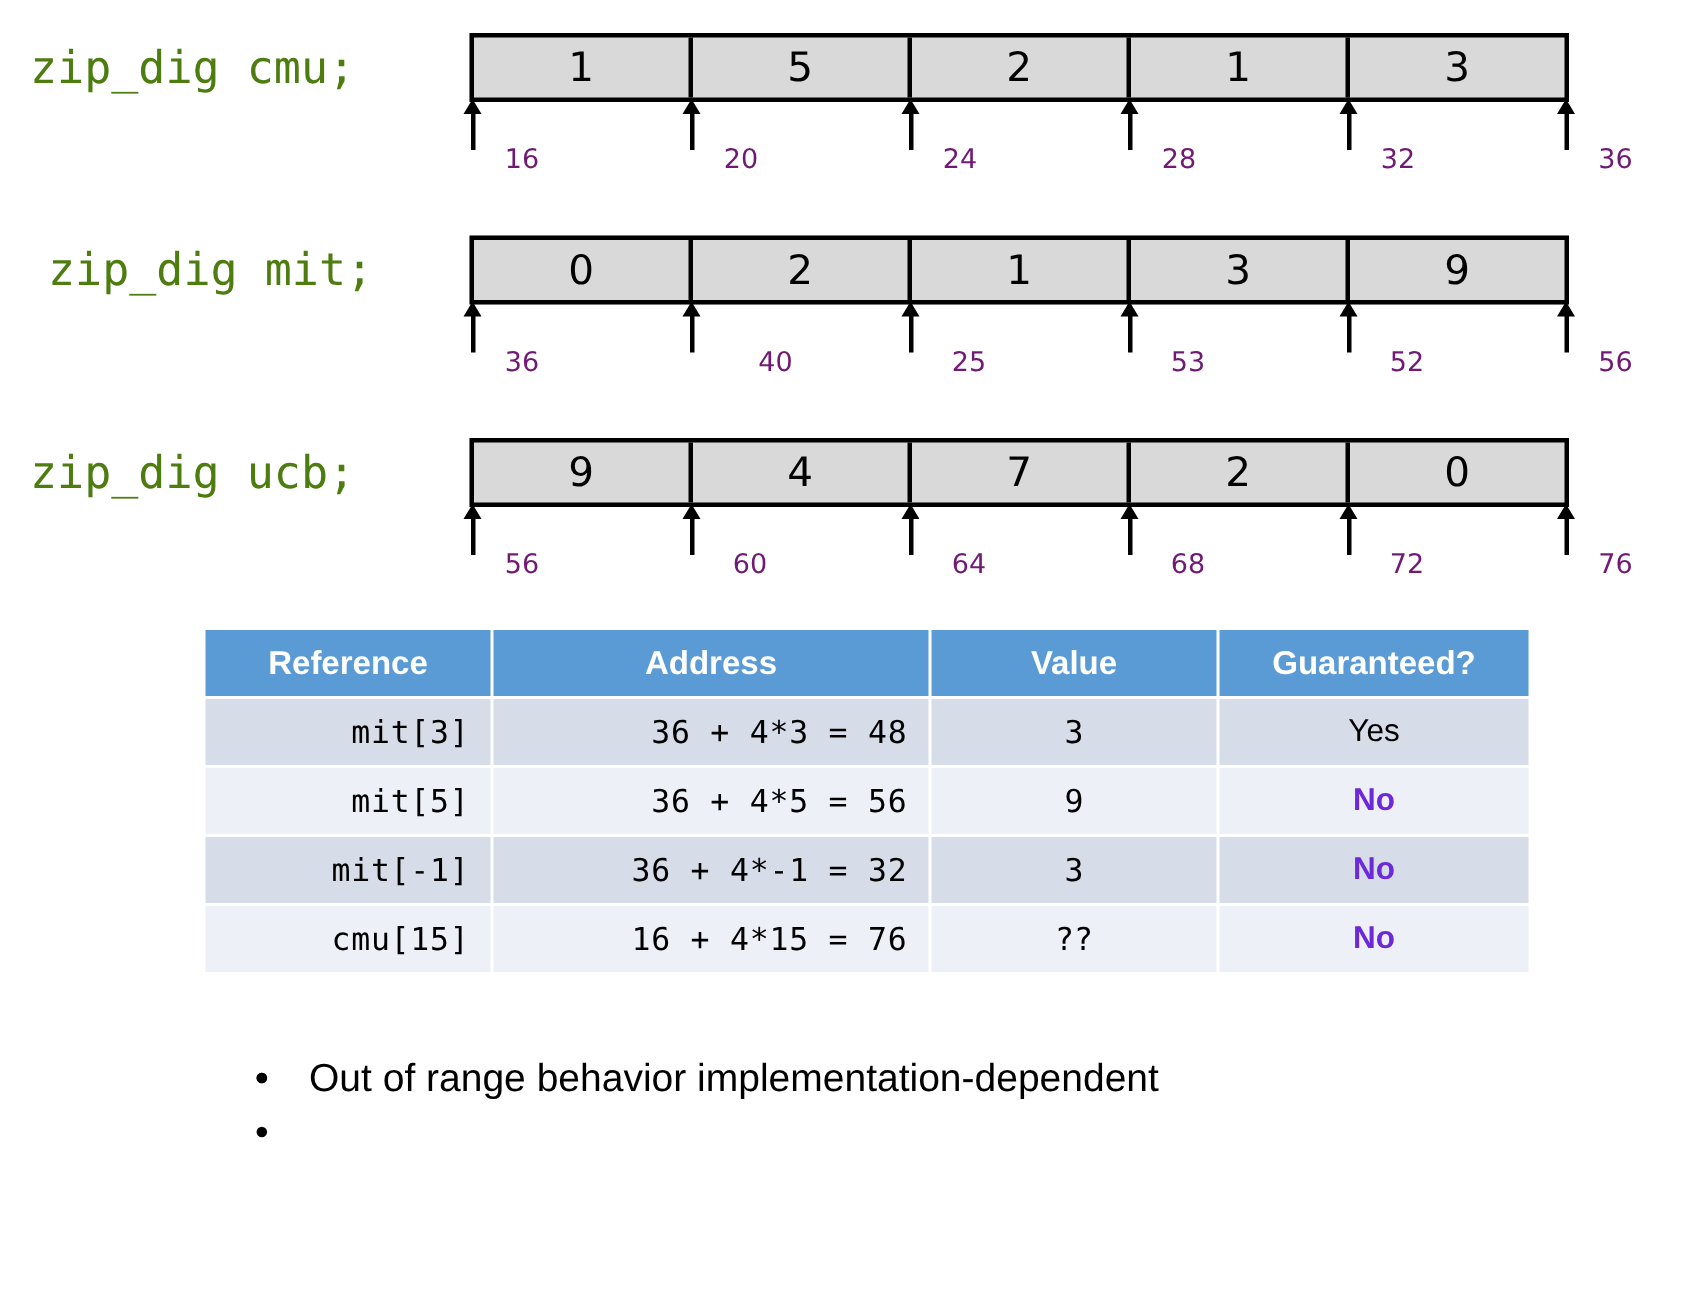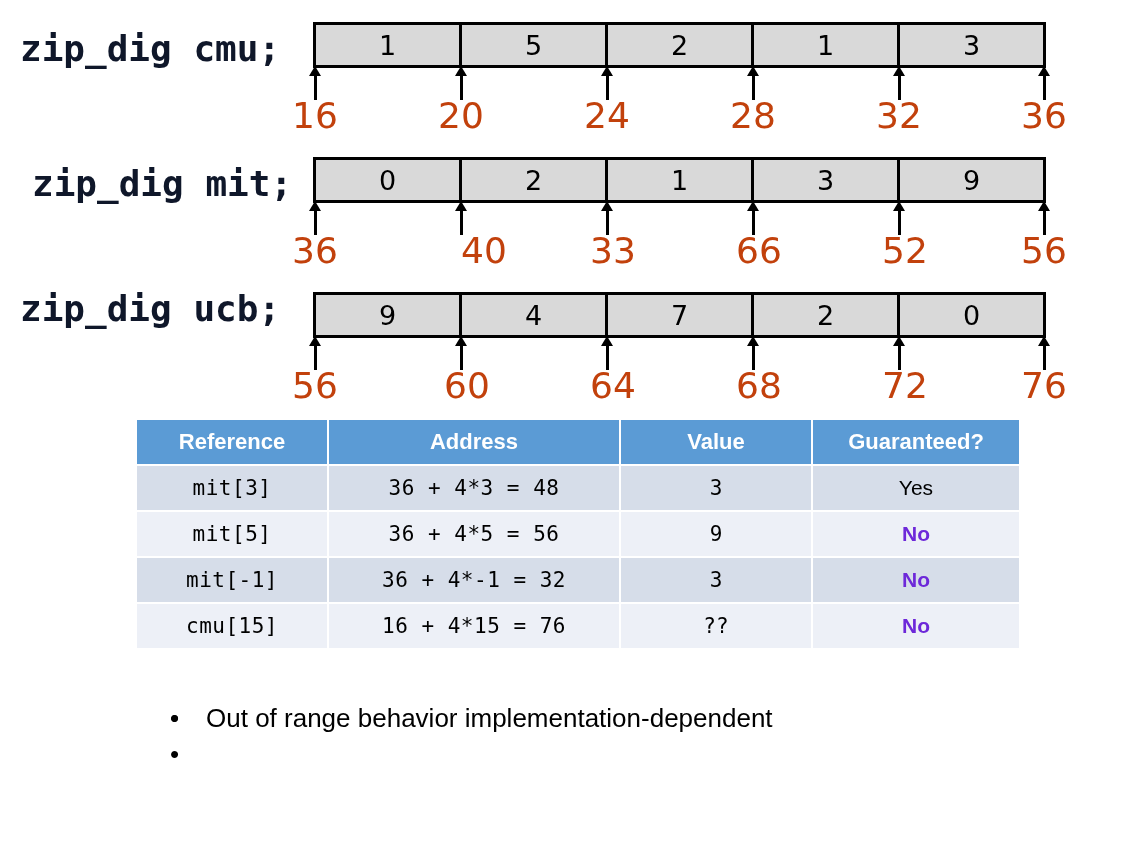--- a/index.html
+++ b/index.html
@@ -13,29 +13,28 @@
   }
 
   
   .arrays{position:absolute;left:0;top:0;width:1126px;}
   .array-row{position:relative;height:135px;}
 
   .decl{
     position:absolute;
     left:20px;
     font-family:"DejaVu Sans Mono","Liberation Mono",monospace;
-    font-size:36px;
+    font-size:30px;
     letter-spacing:0px;
     white-space:pre;
-    color:#0f172a;
-    font-weight:bold;
+    color:#4d7c0f;
   }
   .array-row.r0 .decl{top:28px;}
   .array-row.r1 .decl{top:28px;margin-left:12px;}
-  .array-row.r2 .decl{top:18px;}
+  .array-row.r2 .decl{top:28px;}
 
   .boxes{
     position:absolute;
     left:313px;
     top:22px;
     width:733px;
     height:46px;
     border:3px solid #000;
     box-sizing:border-box;
     background:#d9d9d9;
@@ -92,24 +91,25 @@
     left:313px;
     top:98px;
     width:733px;
     height:34px;
   }
   .tlabel{
     position:absolute;
     top:0;
     transform:translateX(-50%);
     font-family:"DejaVu Sans","Liberation Sans",sans-serif;
-    font-size:36px;
+    font-size:18px;
     line-height:1;
     white-space:nowrap;
-    color:#c2410c;
+    color:#701a75;
+    margin-left:33px;
   }
 
   
   .tbl{
     position:absolute;
     left:135px;
     top:418px;
     width:880px;
     border-collapse:separate;
     border-spacing:2px 2px;
@@ -131,21 +131,21 @@
   }
   .tbl th.l{text-align:center;}
   .tbl th.c{text-align:center;}
 
   .tbl tr.odd td{background:#D6DDE9;}
   .tbl tr.even td{background:#EDF0F7;}
 
   td.mono{
     font-family:"DejaVu Sans Mono","Liberation Mono",monospace;
     font-size:21px;
-    text-align:center;
+    text-align:right;
     letter-spacing:0.5px;
   }
   td.ctr{
     text-align:center;
     font-family:"DejaVu Sans Mono","Liberation Mono",monospace;
     font-size:21px;
   }
   td.grt{
     text-align:center;
     font-family:"Liberation Sans",sans-serif;
@@ -258,22 +258,22 @@
           <span class="stem"></span>
         </div>
       <div class="tick" style="left:731px">
           <span class="head"></span>
           <span class="stem"></span>
         </div>
     </div>
     <div class="tickLabels">
       <div class="tlabel" style="left:2px">36</div>
       <div class="tlabel" style="left:171px">40</div>
-      <div class="tlabel" style="left:300px">33</div>
-      <div class="tlabel" style="left:446px">66</div>
+      <div class="tlabel" style="left:300px">25</div>
+      <div class="tlabel" style="left:446px">53</div>
       <div class="tlabel" style="left:592px">52</div>
       <div class="tlabel" style="left:731px">56</div>
     </div>
   </div>
 
   <div class="array-row r2">
     <div class="decl">zip_dig ucb;</div>
     <div class="boxes">
       <div class="cell">9</div>
       <div class="cell">4</div>

